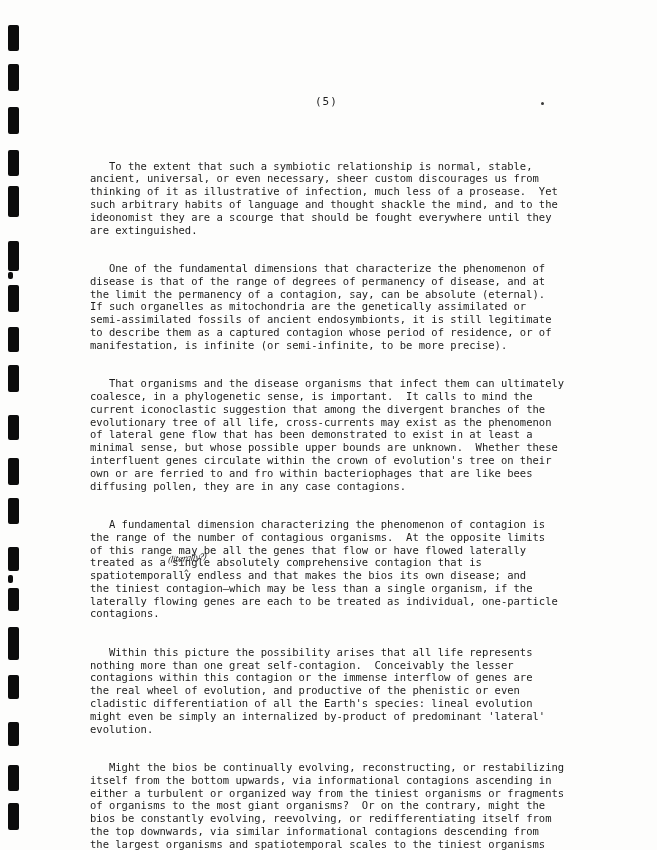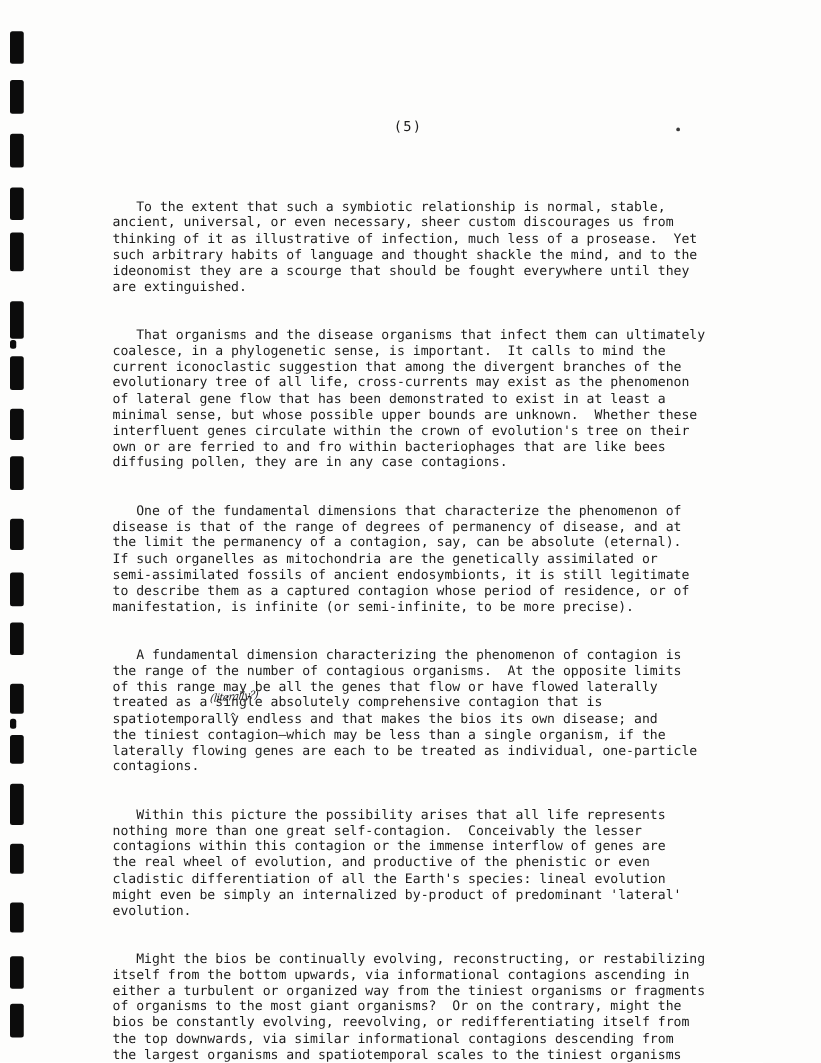--- a/index.html
+++ b/index.html
@@ -109,36 +109,36 @@
 
   <div class="stray-dot"></div>
 
   <div class="doc-body">
     <div class="para">   To the extent that such a symbiotic relationship is normal, stable,
 ancient, universal, or even necessary, sheer custom discourages us from
 thinking of it as illustrative of infection, much less of a prosease.  Yet
 such arbitrary habits of language and thought shackle the mind, and to the
 ideonomist they are a scourge that should be fought everywhere until they
 are extinguished.</div>
+    <div class="para">   One of the fundamental dimensions that characterize the phenomenon of
+disease is that of the range of degrees of permanency of disease, and at
+the limit the permanency of a contagion, say, can be absolute (eternal).
+If such organelles as mitochondria are the genetically assimilated or
+semi-assimilated fossils of ancient endosymbionts, it is still legitimate
+to describe them as a captured contagion whose period of residence, or of
+manifestation, is infinite (or semi-infinite, to be more precise).</div>
     <div class="para">   That organisms and the disease organisms that infect them can ultimately
 coalesce, in a phylogenetic sense, is important.  It calls to mind the
 current iconoclastic suggestion that among the divergent branches of the
 evolutionary tree of all life, cross-currents may exist as the phenomenon
 of lateral gene flow that has been demonstrated to exist in at least a
 minimal sense, but whose possible upper bounds are unknown.  Whether these
 interfluent genes circulate within the crown of evolution's tree on their
 own or are ferried to and fro within bacteriophages that are like bees
 diffusing pollen, they are in any case contagions.</div>
-    <div class="para">   One of the fundamental dimensions that characterize the phenomenon of
-disease is that of the range of degrees of permanency of disease, and at
-the limit the permanency of a contagion, say, can be absolute (eternal).
-If such organelles as mitochondria are the genetically assimilated or
-semi-assimilated fossils of ancient endosymbionts, it is still legitimate
-to describe them as a captured contagion whose period of residence, or of
-manifestation, is infinite (or semi-infinite, to be more precise).</div>
     <div class="para">   A fundamental dimension characterizing the phenomenon of contagion is
 the range of the number of contagious organisms.  At the opposite limits
 of this range may be all the genes that flow or have flowed laterally
 treated as a single absolutely comprehensive contagion that is
 spatiotemporally endless and that makes the bios its own disease; and
 the tiniest contagion—which may be less than a single organism, if the
 laterally flowing genes are each to be treated as individual, one-particle
 contagions.</div>
     <div class="para">   Within this picture the possibility arises that all life represents
 nothing more than one great self-contagion.  Conceivably the lesser

